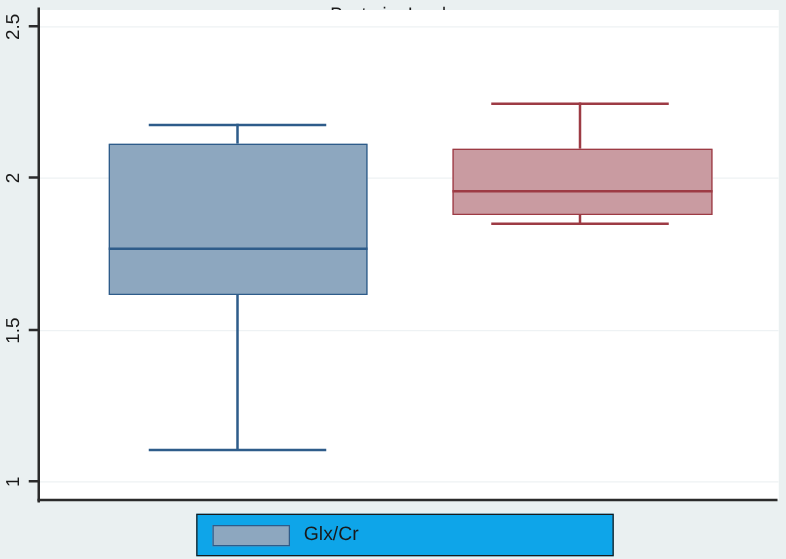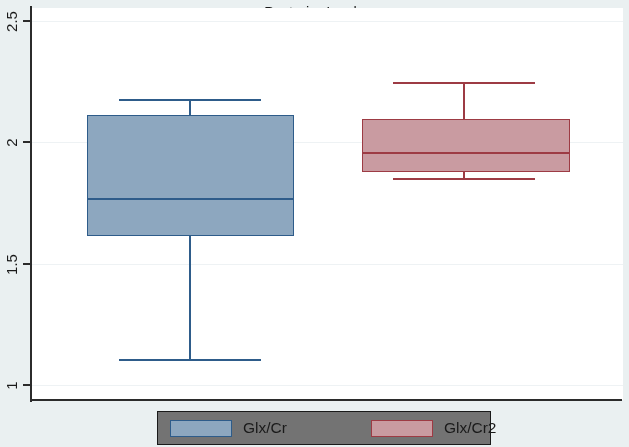--- a/index.html
+++ b/index.html
@@ -111,21 +111,21 @@
     height: 2px;
   }
 
   
   #legend {
     position: absolute;
     left: 157px;
     top: 411px;
     width: 332px;
     height: 32px;
-    background: #737373;
+    background: #0ea5e9;
     border: 1.6px solid #1a1a1a;
     display: flex;
     align-items: center;
     text-align: center;
   }
   .legend-entry {
     display: flex;
     align-items: center;
     height: 100%;
   }
@@ -188,19 +188,15 @@
   <div class="y-tick-label" style="top:13px;">2.5</div>
   <div class="y-tick-label" style="top:134px;">2</div>
   <div class="y-tick-label" style="top:256px;">1.5</div>
   <div class="y-tick-label" style="top:377px;">1</div>
 
   <div id="legend">
     <div class="legend-entry" id="legend-entry-glxcr">
       <span class="legend-swatch" style="background:#8da7bf; border-color:#2e5c8a;"></span>
       <span class="legend-label">Glx/Cr</span>
     </div>
-    <div class="legend-entry" id="legend-entry-glxcr2">
-      <span class="legend-swatch" style="background:#c99ba1; border-color:#9d3b44;"></span>
-      <span class="legend-label">Glx/Cr2</span>
-    </div>
   </div>
 
 </div>
 
 </body></html>

